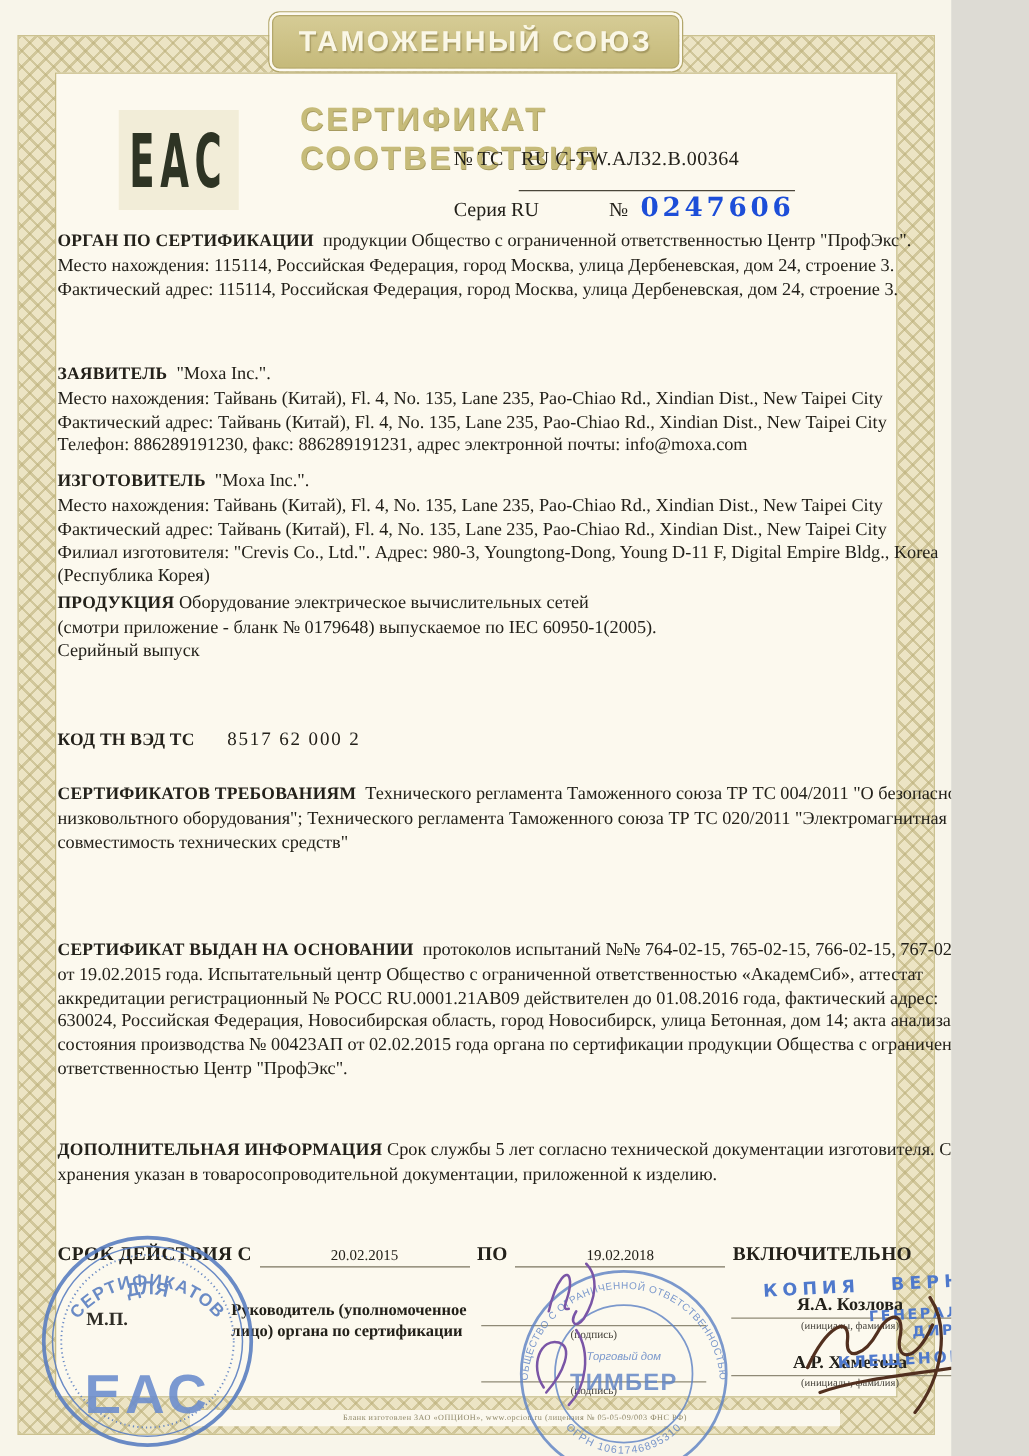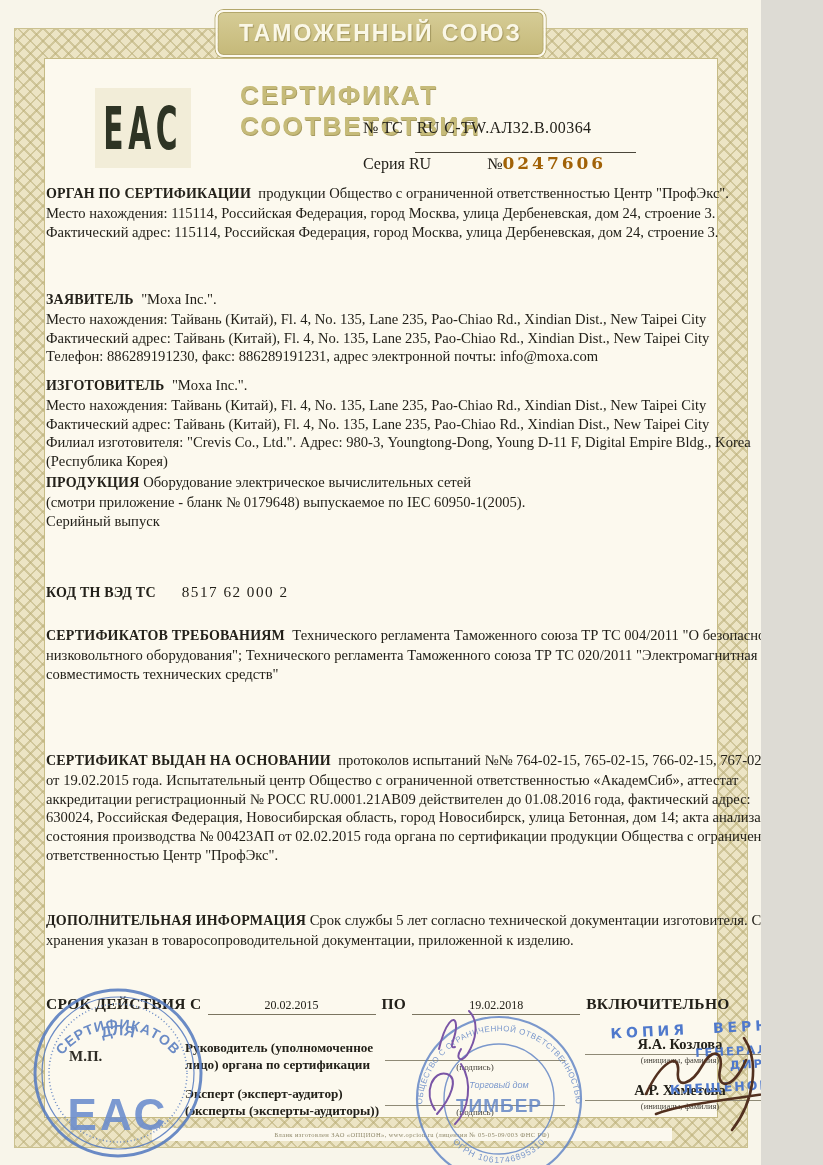--- a/index.html
+++ b/index.html
@@ -23,21 +23,21 @@
     font-family:"Liberation Sans",sans-serif;font-weight:bold;font-size:26px;letter-spacing:2px;
     color:#c6bb79;text-shadow:.6px .6px 0 #a79b60;}
   .eac-box{position:absolute;left:95px;top:88px;width:96px;height:80px;background:#f2edd8;
     display:flex;align-items:center;justify-content:center;z-index:3;}
   .eac-txt{font-family:"DejaVu Sans",sans-serif;font-weight:bold;font-size:33px;letter-spacing:5px;
     transform:scaleY(1.8) scaleX(.9);color:#2e3424;}
   .cert-no{position:absolute;top:119px;left:363px;font-size:16px;z-index:3;}
   .no-val{margin-left:12px;padding:0 45px 16px 2px;border-bottom:1.5px solid #4a463a;letter-spacing:.4px;}
   .series-row{position:absolute;top:153px;left:363px;font-size:16px;z-index:3;}
   .ser-sign{margin-left:56px;}
-  .ser-red{color:#a16207;font-weight:bold;letter-spacing:3px;font-size:17px;
+  .ser-red{color:#1d4ed8;font-weight:bold;letter-spacing:3px;margin-left:10px;font-size:21px;
     font-family:"DejaVu Serif",serif;}
   
   .sec{position:absolute;left:46px;width:744px;font-size:14.6px;line-height:18.8px;z-index:3;}
   .sec .lbl{font-weight:bold;font-size:14px;letter-spacing:.2px;}
   .kod .kodval{margin-left:26px;letter-spacing:1.5px;font-size:15.2px;}
   
   .validity{position:absolute;left:46px;top:995px;width:744px;font-size:15.5px;z-index:4;}
   .validity b{font-size:15.5px;letter-spacing:.3px;}
   .dt{display:inline-block;width:168px;text-align:center;border-bottom:1px solid #7b7560;
       margin:0 6px;padding-bottom:1px;font-size:12px;}
@@ -137,21 +137,20 @@
     <b>СРОК ДЕЙСТВИЯ С</b><span class="dt">20.02.2015</span><b>ПО</b><span class="dt">19.02.2018</span><b>ВКЛЮЧИТЕЛЬНО</b>
   </div>
 
   <div class="role" style="top:1040px">Руководитель (уполномоченное лицо) органа по сертификации</div>
   <div class="signline" style="left:385px;top:1060px">(подпись)</div>
   <div class="namebox" style="left:585px;top:1036px">
     <span class="nm">Я.А. Козлова</span>
     <span class="cap">(инициалы, фамилия)</span>
   </div>
 
-  <div class="role" style="top:1086px">Эксперт (эксперт-аудитор) (эксперты (эксперты-аудиторы))</div>
   <div class="signline" style="left:385px;top:1105px">(подпись)</div>
   <div class="namebox" style="left:585px;top:1082px">
     <span class="nm">А.Р. Хаметова</span>
     <span class="cap">(инициалы, фамилия)</span>
   </div>
 
   <div class="stamp-left">
     <svg width="196" height="174" viewBox="0 0 196 174">
       <g fill="none" stroke="#577cc0">
         <circle cx="100" cy="87" r="83" stroke-width="3"></circle>

